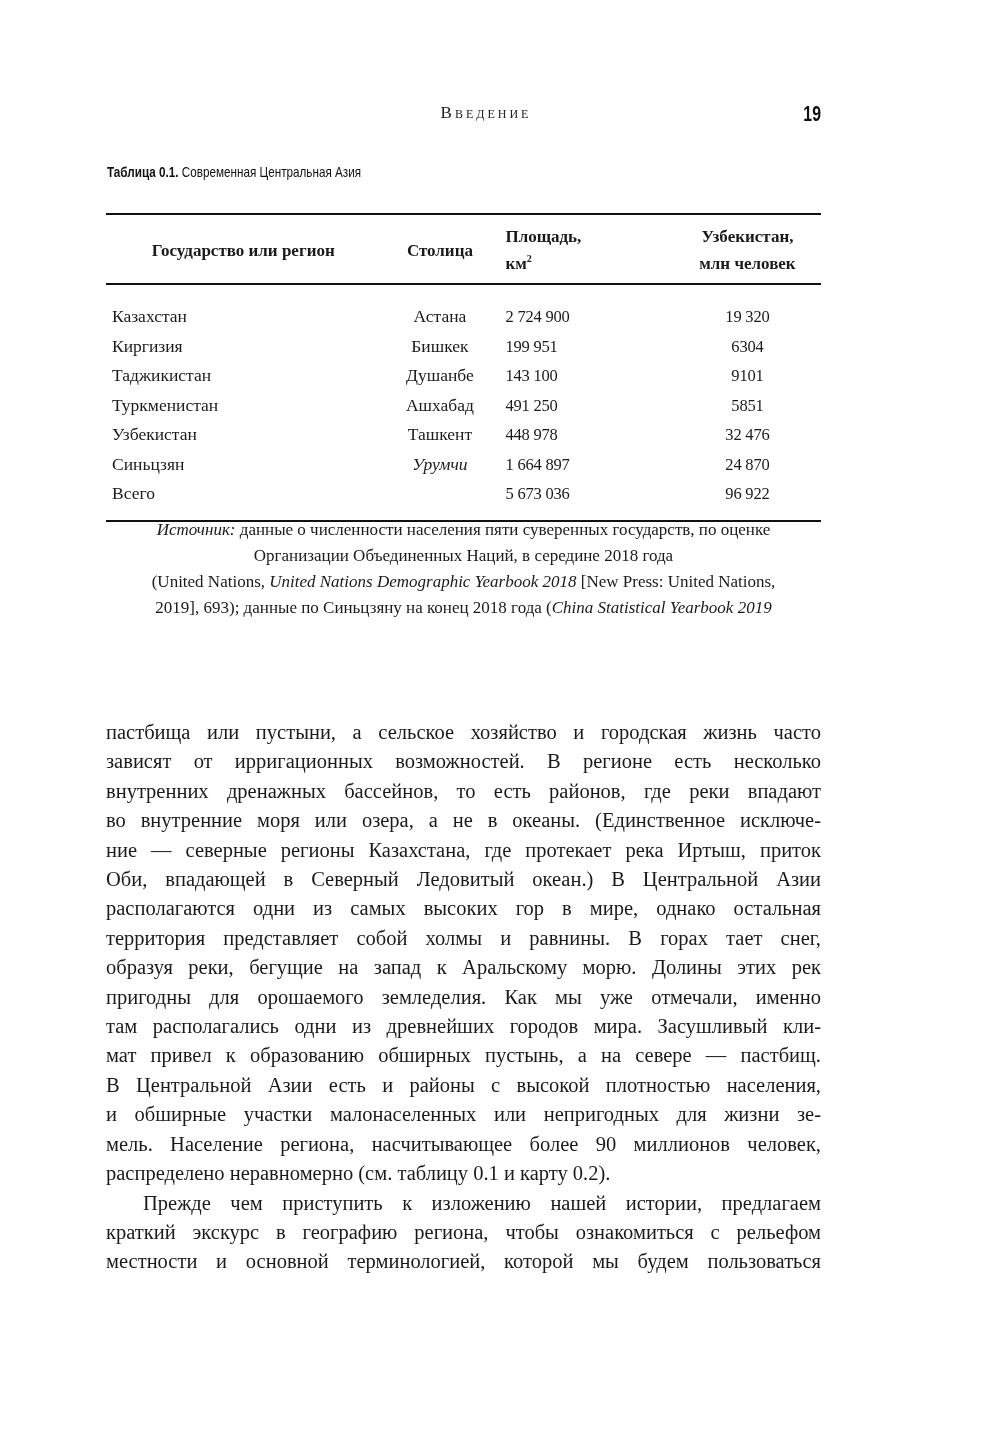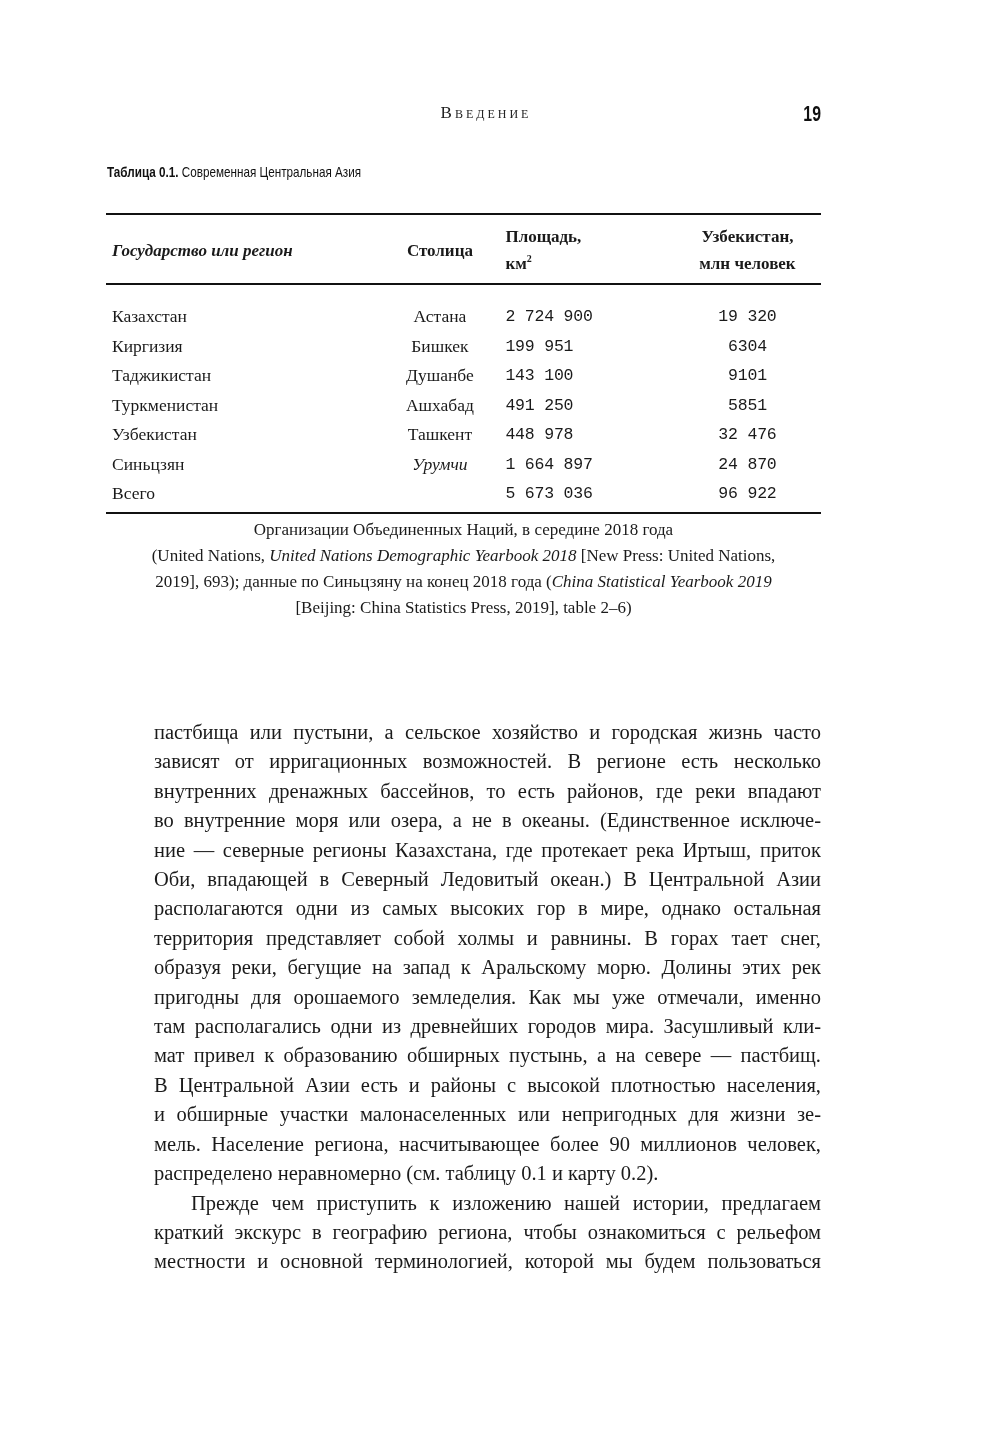--- a/index.html
+++ b/index.html
@@ -75,27 +75,27 @@
     font-size: 17px;
     line-height: 27px;
     padding: 8px 0 6px 0;
     vertical-align: middle;
   }
   .data-table td {
     line-height: 29.5px;
     padding: 0;
   }
   .data-table tbody tr:first-child td { padding-top: 17px; }
-  .data-table tbody tr:last-child td { padding-bottom: 3px; }
+  .data-table tbody tr:last-child td { padding-bottom: 11px; }
   .col-state { width: 265px; text-align: left; padding-left: 6px !important; }
   .col-capital { width: 132px; text-align: center; }
   .col-area { width: 170px; text-align: left; }
   .col-pop { width: 148px; text-align: center; }
-  .data-table th.col-state { text-align: left; font-style: italic; }
-  .num { font-size: 16.5px; letter-spacing: -0.2px; font-family: Liberation Mono, monospace; }
+  .data-table th.col-state { text-align: center; }
+  .num { font-size: 16.5px; letter-spacing: -0.2px; }
   .italic { font-style: italic; }
   sup { font-size: 10px; vertical-align: super; line-height: 0; }
 
   .source-note {
     position: absolute;
     top: 517px;
     left: 106px;
     width: 715px;
     text-align: center;
     font-size: 17px;
@@ -111,21 +111,20 @@
     width: 715px;
     font-size: 20.5px;
     line-height: 29.4px;
     color: #1a1a1a;
   }
   .body-text .line {
     display: block;
     text-align: justify;
     text-align-last: justify;
     white-space: nowrap;
-    margin-left: 48px;
   }
   .body-text .line.end { text-align-last: left; }
   .body-text .line.indent { text-indent: 37px; }
 </style>
 </head>
 <body>
 
 <div class="running-head">Введение</div>
 <div class="page-number">19</div>
 
@@ -193,24 +192,24 @@
       <tr>
         <td class="col-state">Всего</td>
         <td class="col-capital"></td>
         <td class="col-area num">5 673 036</td>
         <td class="col-pop num">96 922</td>
       </tr>
     </tbody>
 </table>
 
 <div class="source-note">
+  <div><span class="it">Источник:</span><span> данные о численности населения пяти суверенных государств, по оценке</span></div>
   <div>Организации Объединенных Наций, в середине 2018 года</div>
   <div><span>(United Nations, </span><span class="it">United Nations Demographic Yearbook 2018</span><span> [New Press: United Nations,</span></div>
   <div><span>2019], 693); данные по Синьцзяну на конец 2018 года (</span><span class="it">China Statistical Yearbook 2019</span></div>
-  <div>[Beijing: China Statistics Press, 2019], table 2–6)</div>
 </div>
 
 <div class="body-text">
   <div id="para1">
       <span class="line">пастбища или пустыни, а сельское хозяйство и городская жизнь часто</span>
       <span class="line">зависят от ирригационных возможностей. В регионе есть несколько</span>
       <span class="line">внутренних дренажных бассейнов, то есть районов, где реки впадают</span>
       <span class="line">во внутренние моря или озера, а не в океаны. (Единственное исключе-</span>
       <span class="line">ние — северные регионы Казахстана, где протекает река Иртыш, приток</span>
       <span class="line">Оби, впадающей в Северный Ледовитый океан.) В Центральной Азии</span>

